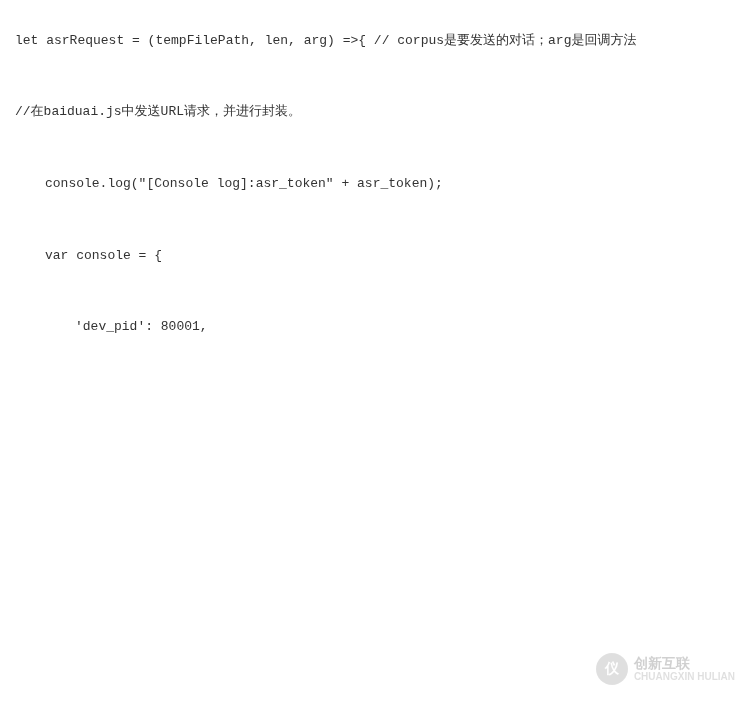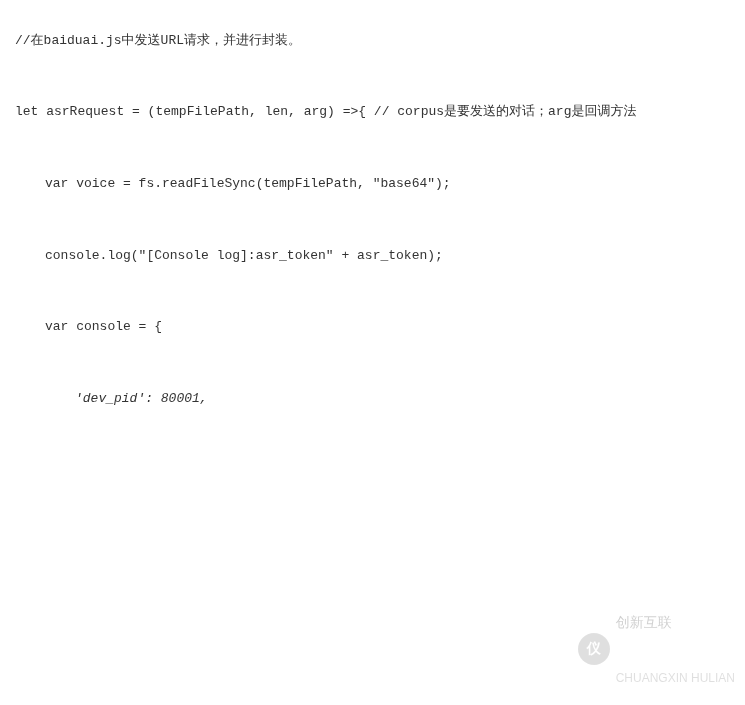--- a/index.html
+++ b/index.html
@@ -27,21 +27,20 @@
       margin-bottom: 15px;
     }
     .comment-line {
       margin-bottom: 30px;
     }
     .indent-1 {
       padding-left: 30px;
     }
     .indent-2 {
       padding-left: 60px;
-      font-style: italic;
     }
     .watermark {
       position: absolute;
       bottom: 20px;
       right: 10px;
       display: flex;
       align-items: center;
       opacity: 0.3;
     }
     .watermark-logo {
@@ -55,35 +54,34 @@
       color: #fff;
       font-weight: bold;
       font-size: 14px;
       margin-right: 6px;
     }
     .watermark-text {
       font-size: 14px;
       color: #666;
       font-family: sans-serif;
       line-height: 1.2;
+      font-weight: bold;
     }
     .watermark-sub {
-      font-size: 12px;
+      font-size: 10px;
       color: #999;
       display: block;
-      margin-top: 40px;
     }
   </style>
 </head>
 <body>
 
 <div class="code-block">
+<span class="code-line comment-line">let asrRequest = (tempFilePath, len, arg) =&gt;{ // corpus是要发送的对话；arg是回调方法</span>
 <span class="code-line comment-line">//在baiduai.js中发送URL请求，并进行封装。</span>
-<span class="code-line comment-line">let asrRequest = (tempFilePath, len, arg) =&gt;{ // corpus是要发送的对话；arg是回调方法</span>
-<span class="code-line indent-1 comment-line">var voice = fs.readFileSync(tempFilePath, "base64");</span>
 <span class="code-line indent-1 comment-line">console.log("[Console log]:asr_token" + asr_token);</span>
 <span class="code-line indent-1 comment-line">var console = {</span>
 <span class="code-line indent-2 comment-line">'dev_pid': 80001,</span>
 
 
 
 
 
 
 

